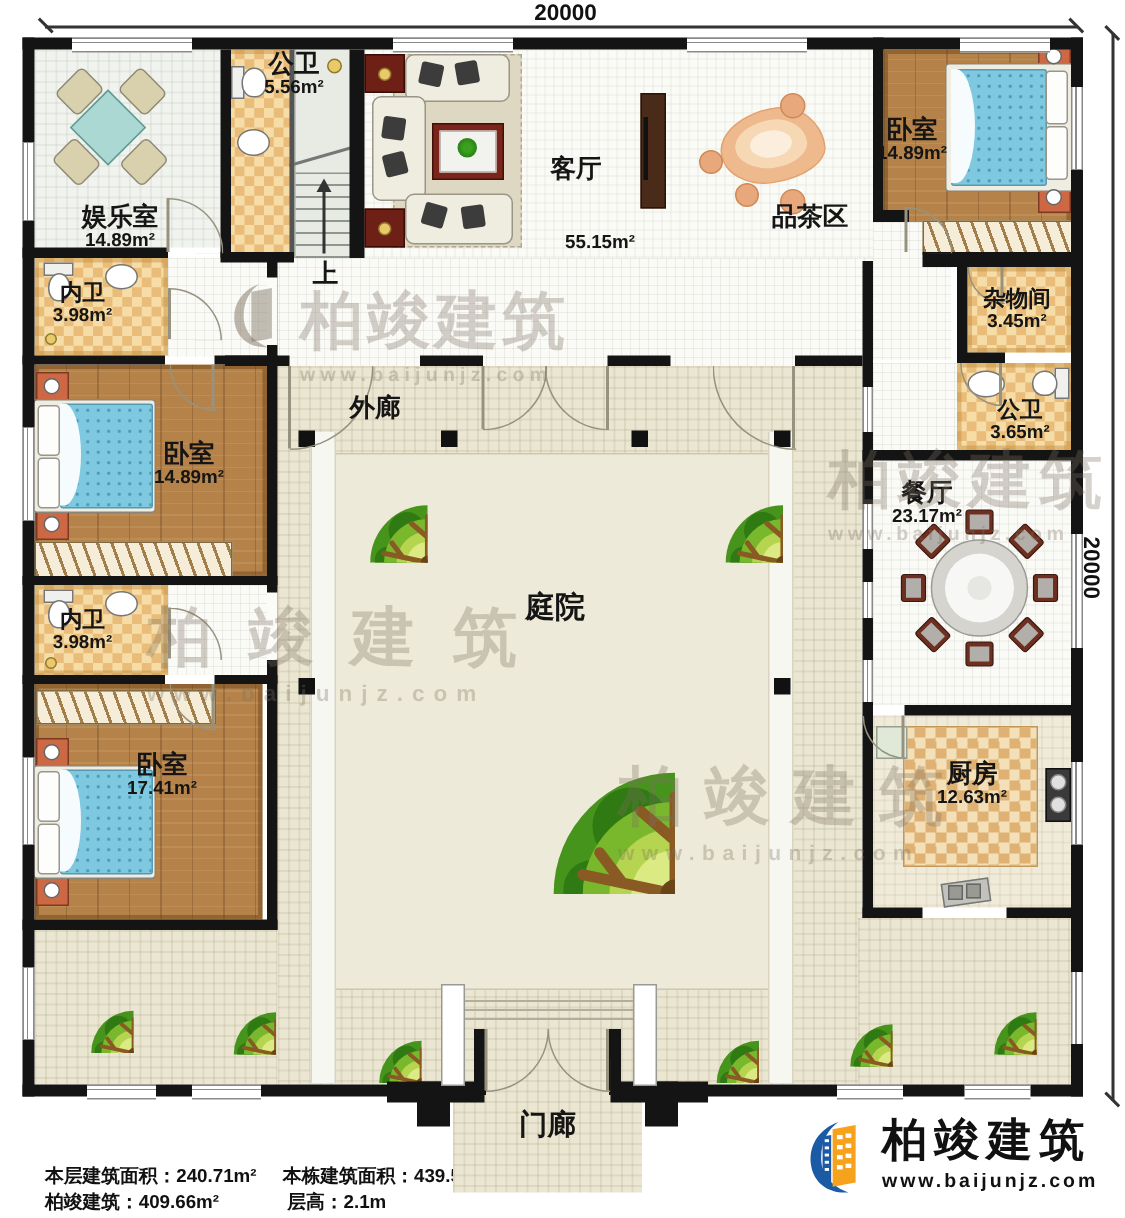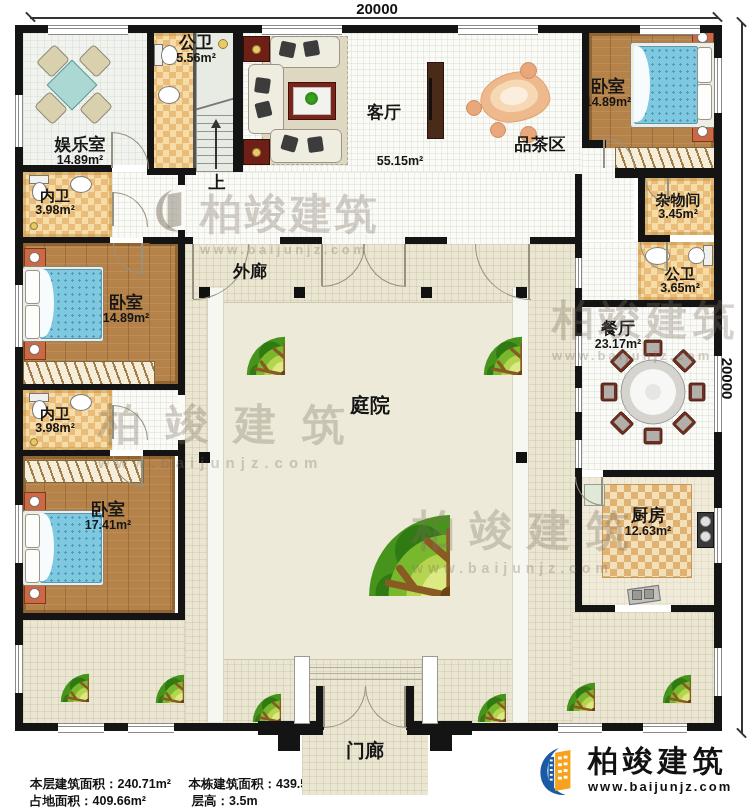--- a/index.html
+++ b/index.html
@@ -513,22 +513,22 @@
     <div class="wm-text" style="font-size:43px;letter-spacing:15px">柏竣建筑</div>
     <div class="wm-url" style="font-size:14px;letter-spacing:5px">www.baijunjz.com</div>
   </div>
 
   <div id="footer">
     <div class="f-stats" style="left:30px;top:40px">
       <span class="pair"><span>本层建筑面积：</span><span>240.71m²</span></span>
       <span class="pair"><span>本栋建筑面积：</span><span>439.50m²</span></span>
     </div>
     <div class="f-stats" style="left:30px;top:57px">
-      <span class="pair wide"><span>占地面积：</span><span>409.66m²</span></span>
-      <span class="pair"><span>层高：</span><span>3.5m</span></span>
+      <span class="pair wide"><span>柏竣建筑：</span><span>409.66m²</span></span>
+      <span class="pair"><span>层高：</span><span>2.1m</span></span>
     </div>
     <svg class="abs" style="left:534px;top:8px" width="46" height="54" viewBox="0 0 48 56">
       <path d="M26,4 C12,9 5,21 7,34 C9,47 20,54 33,53 C22,49 14,41 14,29 C14,17 19,9 26,4 Z" fill="#1b5aa5"></path>
       <polygon points="15,14 21,13 21,46 15,47" fill="#1b5aa5"></polygon>
       <g fill="#fff">
           <rect x="16.5" y="16" width="3" height="2"></rect>
           <rect x="16.5" y="21" width="3" height="2"></rect>
           <rect x="16.5" y="26" width="3" height="2"></rect>
           <rect x="16.5" y="31" width="3" height="2"></rect>
           <rect x="16.5" y="36" width="3" height="2"></rect>

